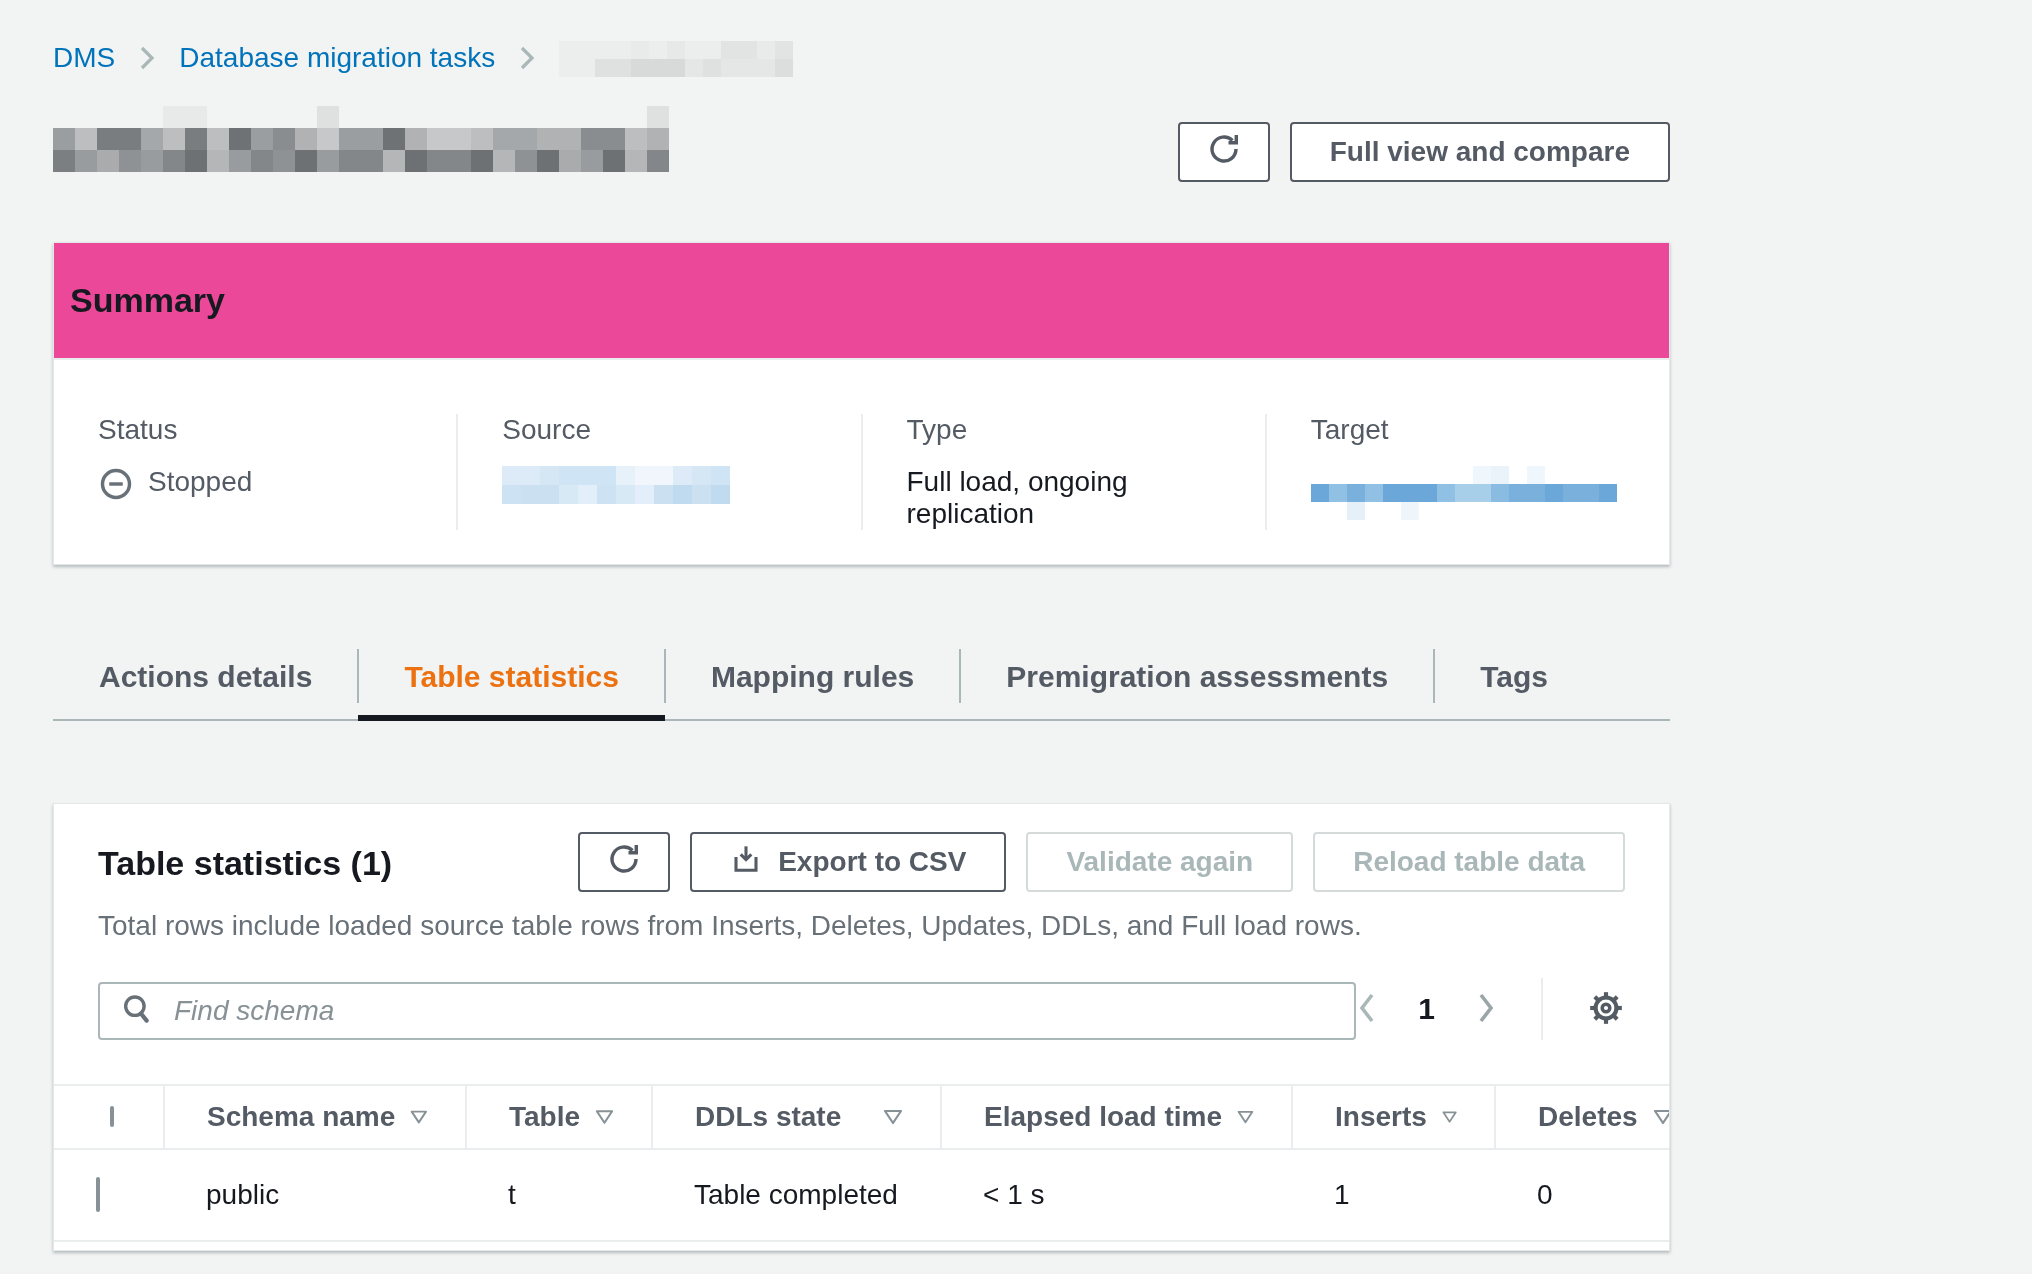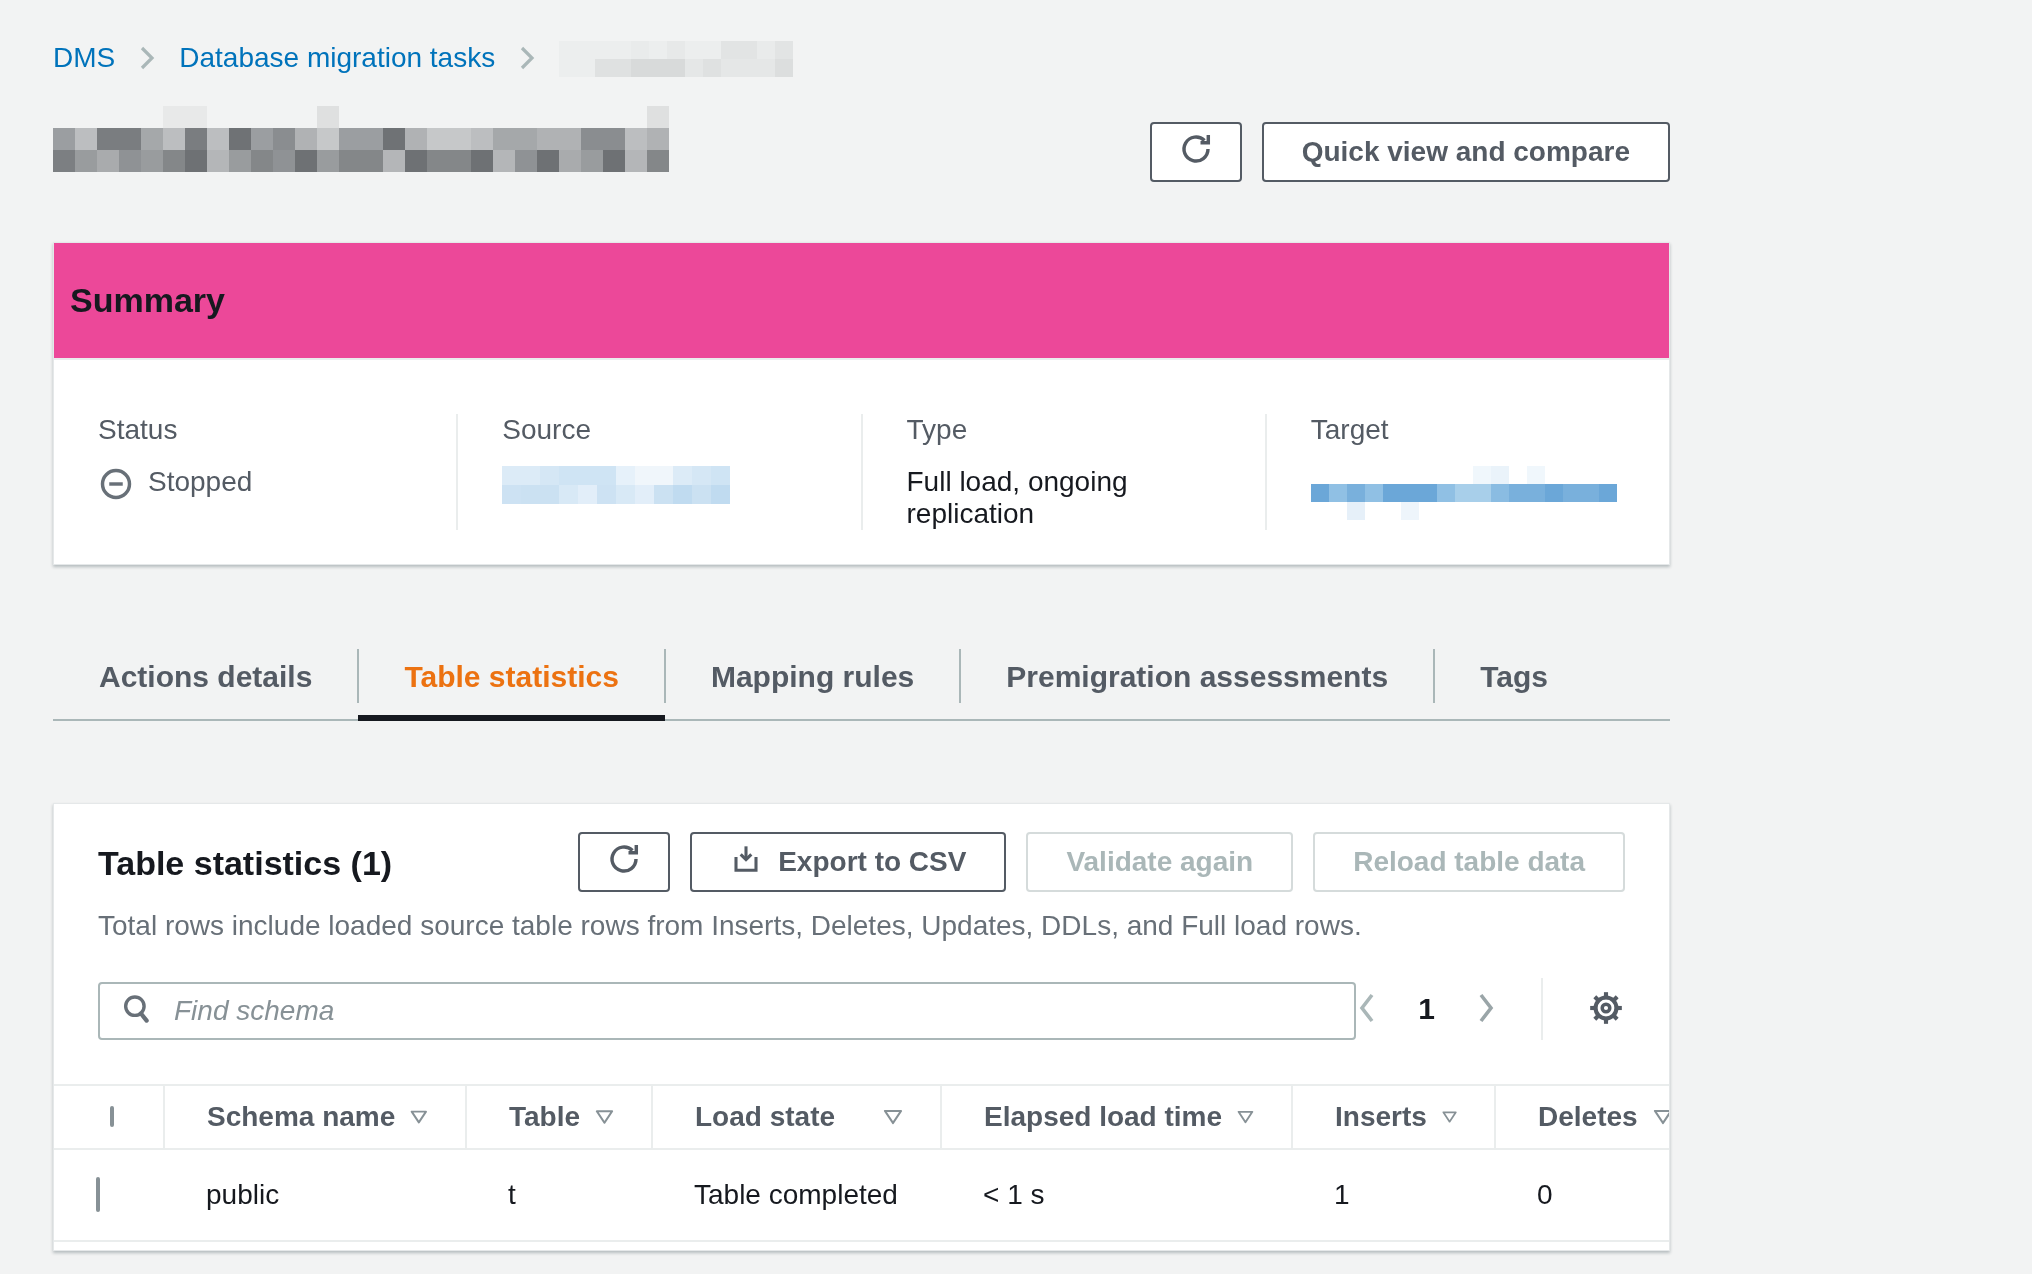--- a/index.html
+++ b/index.html
@@ -227,21 +227,21 @@
     <div class="header-actions">
       <button class="btn icon-only">
         <span>
           <svg width="36" height="36" viewBox="0 0 24 24">
               <path d="M20 12a8 8 0 1 1-2.35-5.66" fill="none" stroke="#545b64" stroke-width="2.3"></path>
               <path d="M20.2 2.6v5.2H15" fill="none" stroke="#545b64" stroke-width="2.3"></path>
             </svg>
         </span>
       </button>
       <button class="btn">
-        <span>Quick view and compare</span>
+        <span>Full view and compare</span>
       </button>
     </div>
   </div>
 
   <section class="card summary-card">
     <div class="card-header">
       <h2>Summary</h2>
     </div>
     <div class="summary-body">
       <div class="summary-col">
@@ -465,21 +465,21 @@
             <th>
               <span class="th-inner">
                 <span>Table</span>
                 <svg width="22" height="18" viewBox="0 0 22 18">
                     <path d="M3 3h16l-8 12z" fill="none" stroke="#879196" stroke-width="2.2" stroke-linejoin="round"></path>
                   </svg>
               </span>
             </th>
             <th>
               <span class="th-inner">
-                <span>Load state</span>
+                <span>DDLs state</span>
                 <svg width="22" height="18" viewBox="0 0 22 18">
                     <path d="M3 3h16l-8 12z" fill="none" stroke="#879196" stroke-width="2.2" stroke-linejoin="round"></path>
                   </svg>
               </span>
             </th>
             <th>
               <span class="th-inner">
                 <span>Elapsed load time</span>
                 <svg width="22" height="18" viewBox="0 0 22 18">
                     <path d="M3 3h16l-8 12z" fill="none" stroke="#879196" stroke-width="2.2" stroke-linejoin="round"></path>

